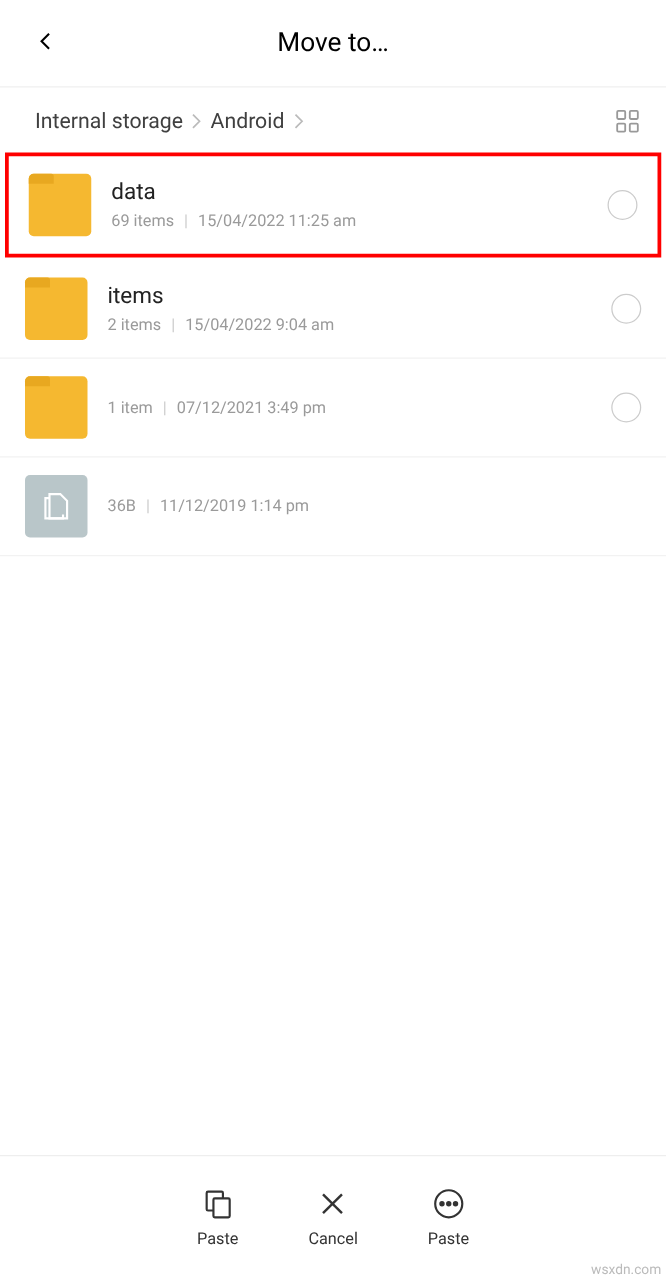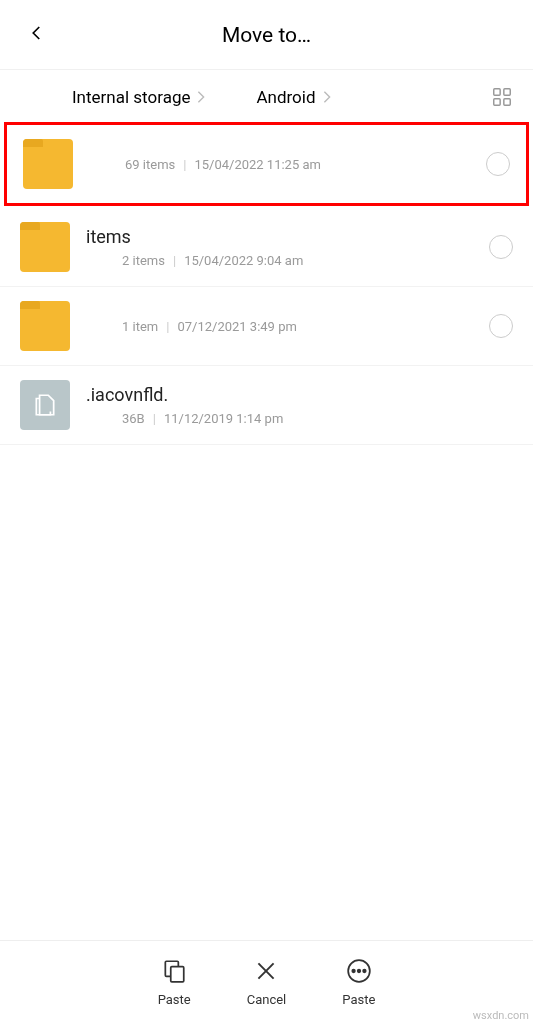--- a/index.html
+++ b/index.html
@@ -37,21 +37,21 @@
       padding: 16px 20px 12px 28px;
     }
     .breadcrumb {
       flex: 1;
       display: flex;
       align-items: center;
       gap: 6px;
       font-size: 17px;
       color: #6b6b6b;
     }
-    .crumb { color: #000000; margin-left: 44px; }
+    .crumb { color: #404040; }
     .chev { color: #bbb; display: inline-flex; }
     .chev svg { width: 10px; height: 14px; }
     .grid-toggle {
       width: 22px; height: 22px;
       cursor: pointer;
     }
     .grid-toggle svg { width: 22px; height: 22px; }
     .list { padding: 0; }
     .item {
       display: flex;
@@ -104,38 +104,37 @@
       font-size: 18px;
       color: #222;
       font-weight: 400;
     }
     .meta {
       font-size: 13px;
       color: #9a9a9a;
       display: flex;
       align-items: center;
       gap: 8px;
-      margin-left: 36px;
     }
     .meta .divider {
       color: #ccc;
     }
     .radio {
       width: 24px;
       height: 24px;
       border: 1.5px solid #ccc;
       border-radius: 50%;
       flex-shrink: 0;
     }
     .toolbar {
       position: absolute;
       bottom: 0;
       left: 0;
       right: 0;
-      height: 84px;
+      height: 100px;
       border-top: 1px solid #eee;
       display: flex;
       justify-content: center;
       align-items: center;
       gap: 56px;
       background: #fff;
     }
     .tool {
       display: flex;
       flex-direction: column;
@@ -199,20 +198,21 @@
       <rect x="14" y="14" width="7" height="7" rx="1"></rect>
     </svg>
   </div>
 </div>
 
 <div class="list-container">
   <div class="list" id="list">
       <div class="item highlighted">
         <div class="thumb folder"></div>
         <div class="info">
+          <div class="name">data</div>
           <div class="meta">
             <span>69 items</span>
             <span class="divider">|</span>
             <span>15/04/2022 11:25 am</span>
           </div>
         </div>
         <div class="radio"></div>
       </div>
       <div class="item">
         <div class="thumb folder"></div>
@@ -238,21 +238,20 @@
         <div class="radio"></div>
       </div>
       <div class="item">
         <div class="thumb file">
           <svg viewBox="0 0 24 24" fill="none" stroke="#fff" stroke-width="1.6">
             <path d="M7 3h8l5 5v13H7z"></path>
             <path d="M7 6H4v15h13v-3"></path>
           </svg>
         </div>
         <div class="info">
-          <div class="name">.iacovnfld.</div>
           <div class="meta">
             <span>36B</span>
             <span class="divider">|</span>
             <span>11/12/2019 1:14 pm</span>
           </div>
         </div>
       </div>
     </div>
 </div>
 

